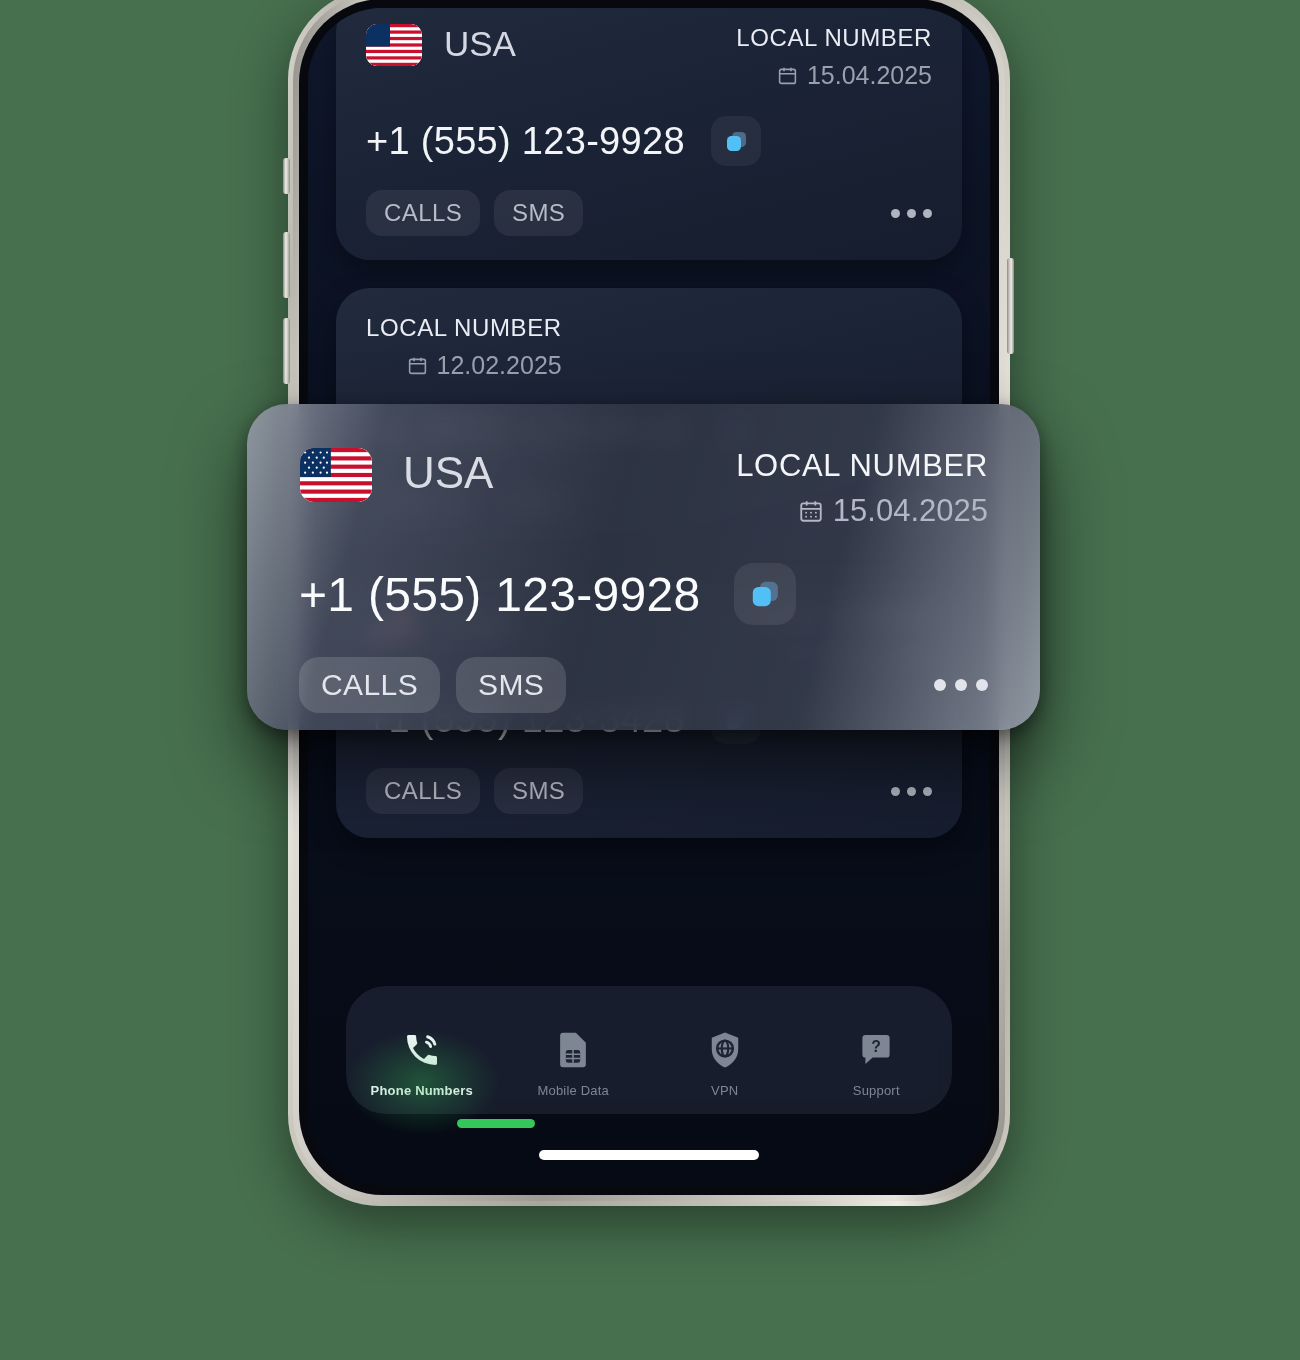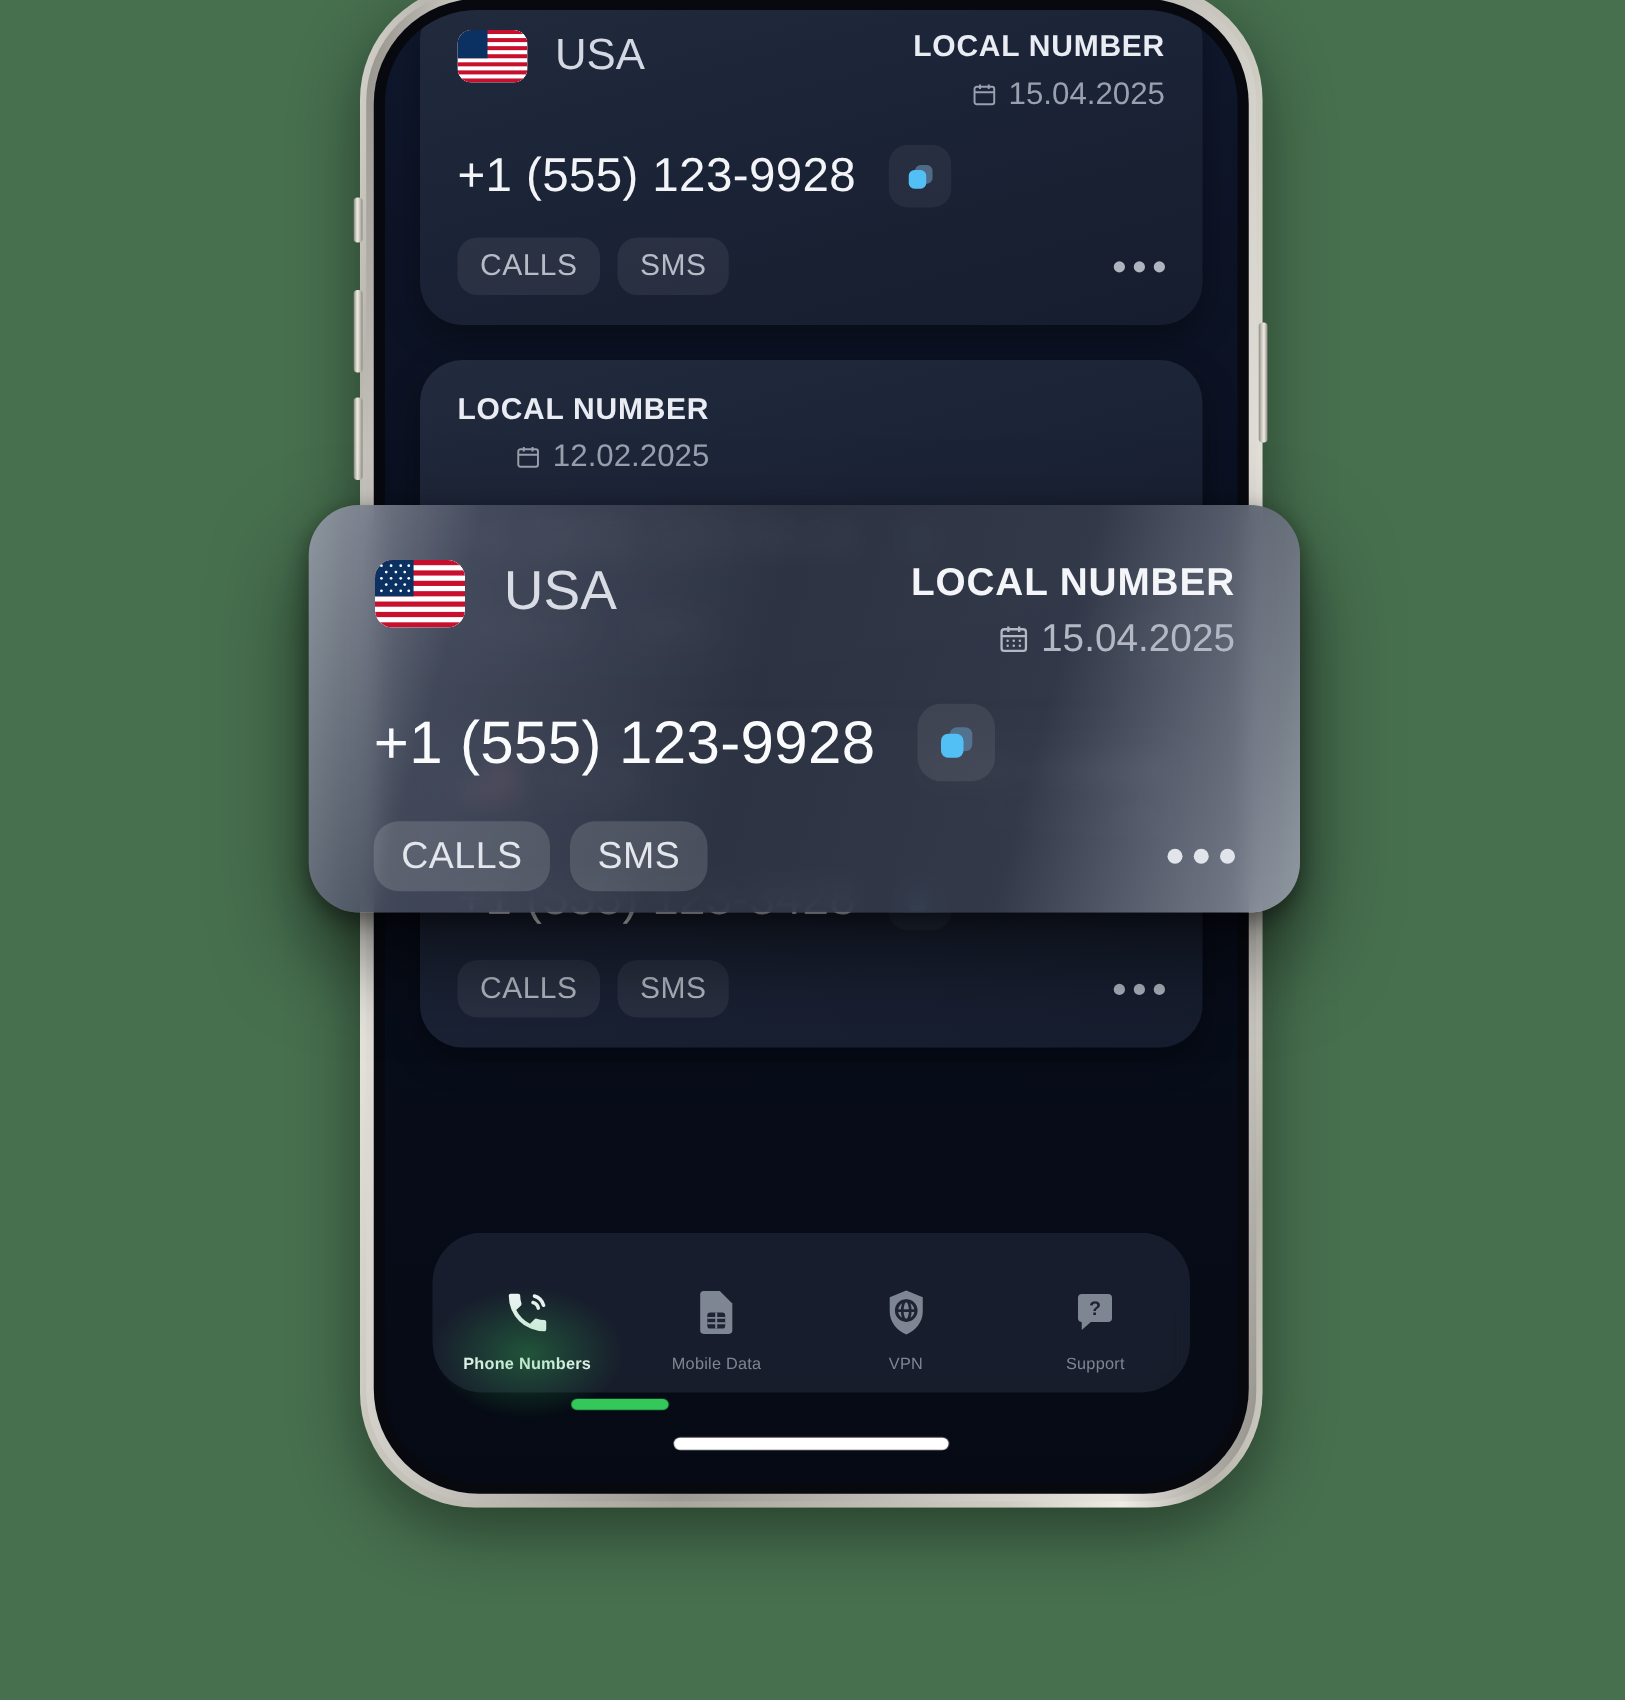--- a/index.html
+++ b/index.html
@@ -75,21 +75,21 @@
   .card {
     border-radius:34px;
     background: linear-gradient(165deg,#222a3d 0%,#1b2336 45%,#161d2e 100%);
     padding:26px 30px 24px 30px;
     box-shadow: 0 10px 26px rgba(0,0,0,.34);
   }
   .card-head { display:flex; align-items:flex-start; justify-content:space-between; }
   .country { display:flex; align-items:flex-start; gap:22px; }
   .country-name { color:#d4d8e2; font-size:35px; font-weight:400; }
   .meta { text-align:right; }
-  .meta-title { color:#e9ecf3; font-size:24px; font-weight:700; letter-spacing:.6px; }
+  .meta-title { color:#e9ecf3; font-size:24px; font-weight:400; letter-spacing:.6px; }
   .meta-date { display:flex; align-items:center; justify-content:flex-end; gap:9px; margin-top:9px; }
   .meta-date span { color:#9aa0ad; font-size:25px; }
 
   .num-row { display:flex; align-items:center; gap:26px; margin-top:26px; }
   .phone-number { color:#f2f4f8; font-size:38px; font-weight:400; letter-spacing:.3px; }
   .copy-chip {
     width:50px; height:50px; border-radius:15px;
     background: rgba(255,255,255,.055);
     display:flex; align-items:center; justify-content:center;
   }

